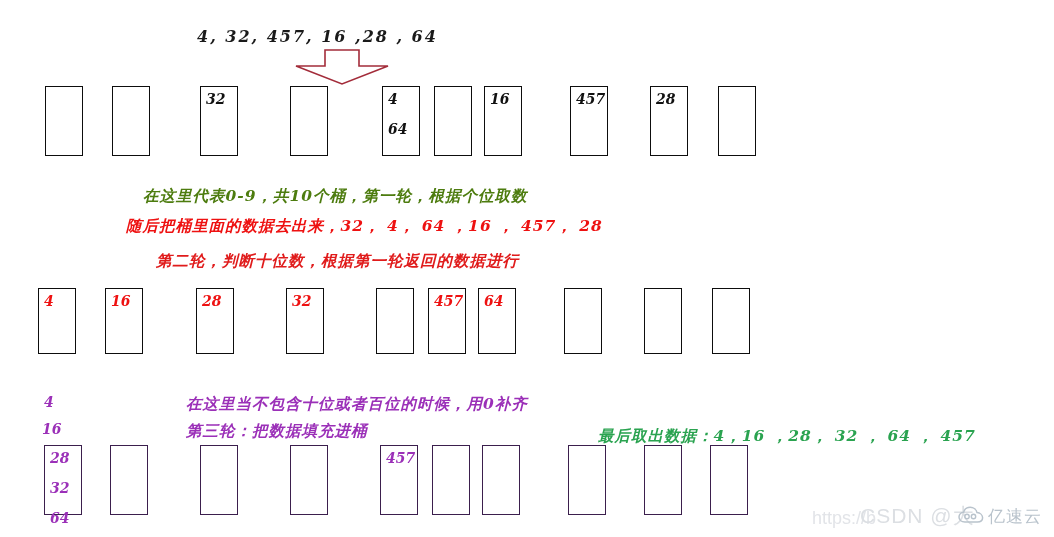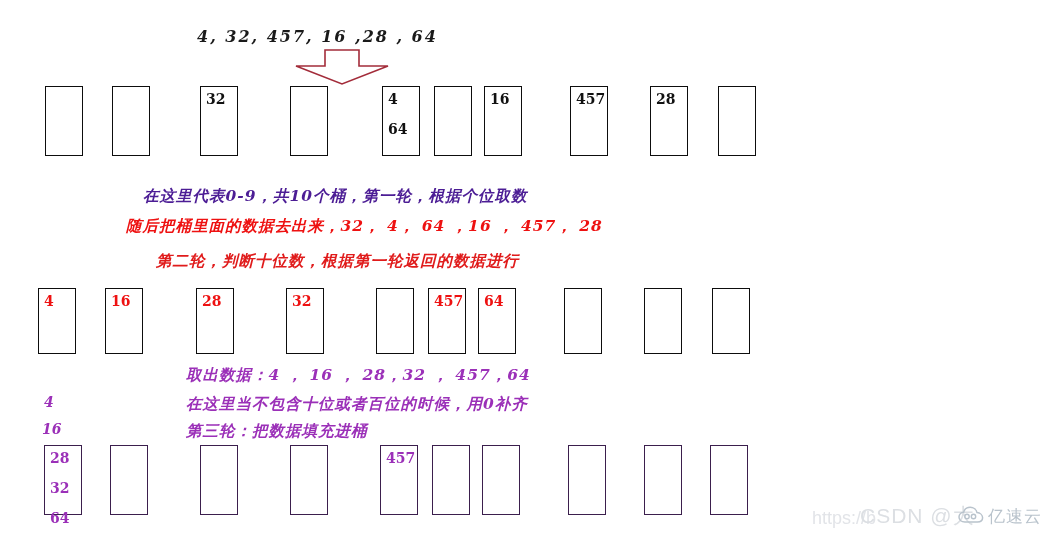--- a/index.html
+++ b/index.html
@@ -29,39 +29,40 @@
   }
   .title-line {
     font-size: 16px;
     color: #1a1a1a;
     letter-spacing: 2px;
   }
   .note {
     font-size: 15.5px;
     letter-spacing: 1px;
   }
-  .note-black { color: #4c1d95; }
+  .note-black { color: #4d7c0f; }
   .note-red   { color: #ee1111; }
   .note-red2  { color: #e01b1b; text-align: center; }
   .note-purple{ color: #9b30b8; }
   .note-green { color: #2aa350; }
 
   
   .bucket {
     position: absolute;
     background: transparent;
     box-sizing: border-box;
   }
   .bucket.black  { border: 1.6px solid #0d0d0d; }
   .bucket.purple { border: 1.6px solid #3b1f4d; }
 
   .bucket .val {
     position: absolute;
     left: 5px;
     font-family: "DejaVu Serif", "Liberation Serif", serif;
+    font-style: italic;
     font-weight: bold;
     font-size: 14px;
     white-space: nowrap;
   }
   .val.black  { color: #111111; }
   .val.red    { color: #ee1111; }
   .val.purple { color: #9b30b8; }
 
   
   .stack {
@@ -194,26 +195,26 @@
       <div class="bucket black" style="left: 478px; top: 288px; width: 38px; height: 66px;">
         <div class="stack">
           <div class="val red" style="margin-top: 0px;">64</div>
         </div>
       </div>
       <div class="bucket black" style="left: 564px; top: 288px; width: 38px; height: 66px;"></div>
       <div class="bucket black" style="left: 644px; top: 288px; width: 38px; height: 66px;"></div>
       <div class="bucket black" style="left: 712px; top: 288px; width: 38px; height: 66px;"></div>
     </div>
 
-  <div class="abs hand note note-purple" style="left:186px; top:365px;">取出数据：4 ， 16 ， 28，32 ， 457，64</div>
 
   <div class="abs hand note note-purple" style="left:186px; top:394px;text-align:center;">在这里当不包含十位或者百位的时候，用0补齐</div>
 
   <div class="abs hand note note-purple" style="left:186px; top:421px;">第三轮：把数据填充进桶</div>
 
+  <div class="abs hand note note-green" style="left:598px; top:426px;">最后取出数据：4，16 ，28， 32 ， 64 ， 457</div>
 
   <div class="abs" id="row3-host" style="left:0; top:0; width:1054px; height:537px;">
       <div class="bucket purple" style="left: 44px; top: 445px; width: 38px; height: 70px;">
         <div class="stack">
           <div class="val purple" style="margin-top: 0px;">28</div>
           <div class="val purple" style="margin-top: 14px;">32</div>
           <div class="val purple" style="margin-top: 14px;">64</div>
         </div>
       </div>
       <div class="bucket purple" style="left: 110px; top: 445px; width: 38px; height: 70px;"></div>

